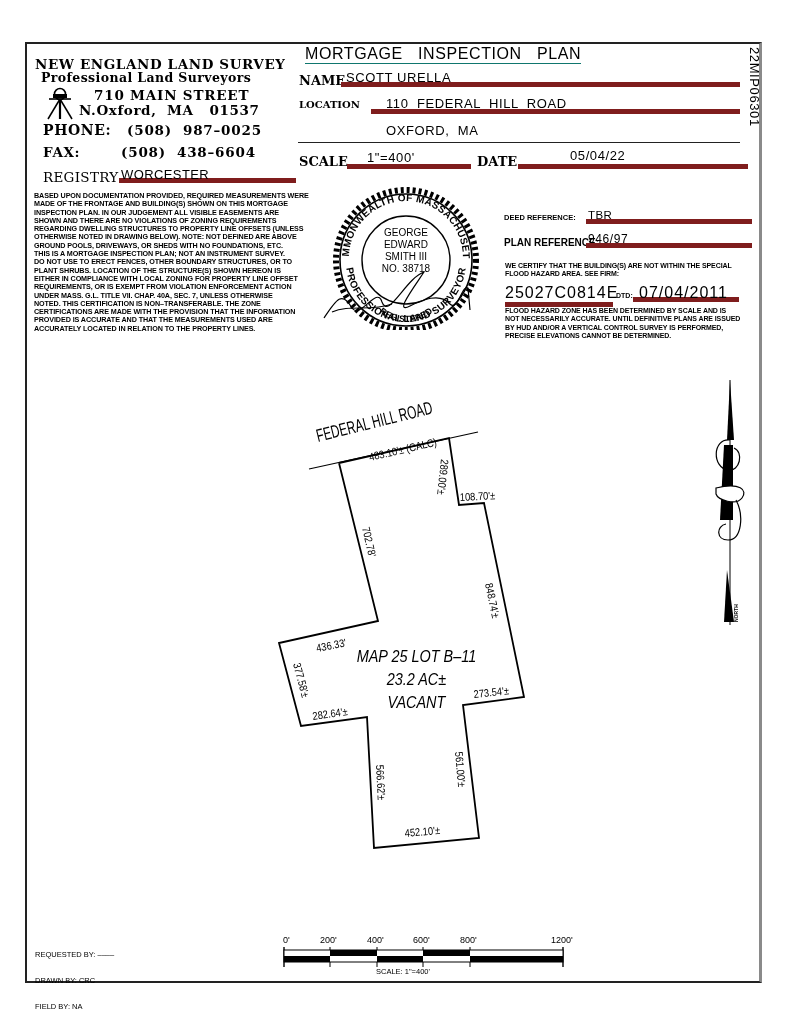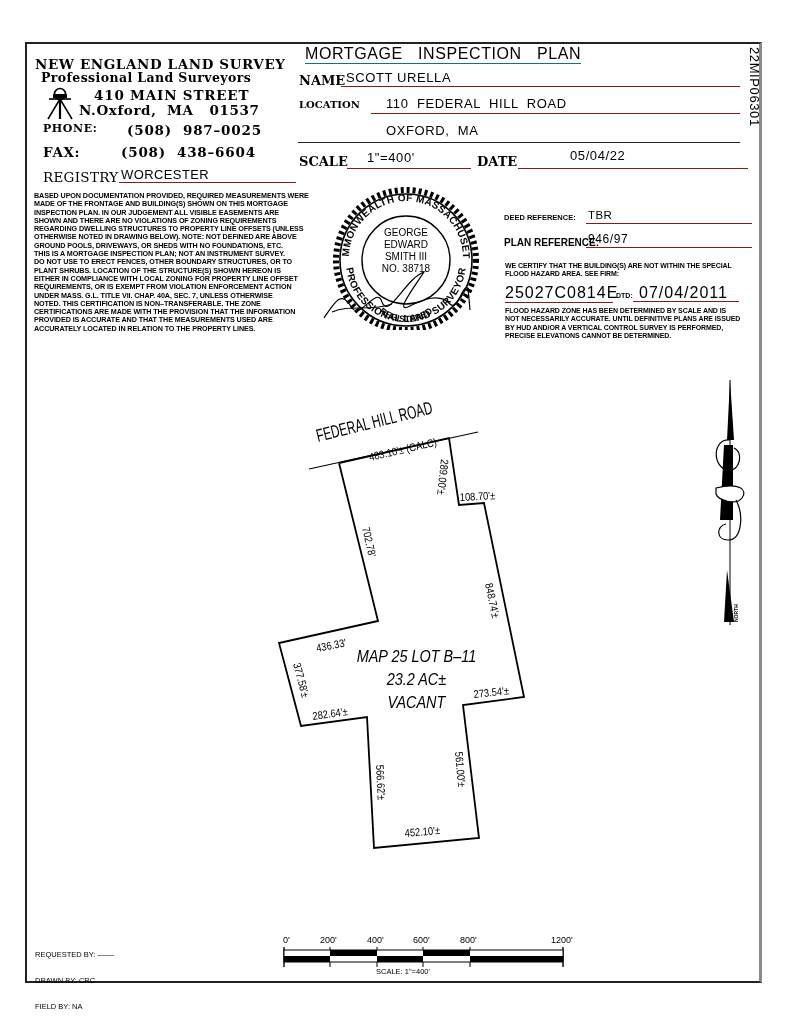--- a/index.html
+++ b/index.html
@@ -1,43 +1,43 @@
 <!DOCTYPE html>
 <html><head>
 <meta charset="utf-8">
 <style>
   html, body { margin:0; padding:0; background:#ffffff; }
   body { width:791px; height:1024px; position:relative; overflow:hidden; color:#000; }
   .abs { position:absolute; }
   .serif { font-family: "DejaVu Serif", "Liberation Serif", serif; font-weight:bold; }
   .sans { font-family: "Liberation Sans", "DejaVu Sans", sans-serif; }
   #frame { left:25px; top:42px; width:737px; height:941px; border-left:2px solid #222; border-top:2px solid #222; border-bottom:2px solid #222; border-right:3px solid #8a8a8a; box-sizing:border-box; }
-  .uline { border-bottom:1px solid #7f1d1d; }
+  .uline { border-bottom:5px solid #7f1d1d; }
   .fine { font-size:7.2px; line-height:8.3px; font-weight:bold; letter-spacing:-0.1px; white-space:nowrap; }
   .fieldval { font-size:13px; letter-spacing:0.6px; white-space:nowrap; }
   svg text { font-family: "Liberation Sans", "DejaVu Sans", sans-serif; }
 </style>
 </head>
 <body>
 
 <div id="frame" class="abs"></div>
 
 <div class="abs serif" style="left:35px;top:56px;font-size:13.5px;letter-spacing:0.6px;white-space:nowrap;">NEW ENGLAND LAND SURVEY</div>
 <div class="abs serif" style="left:41px;top:70px;font-size:12.5px;letter-spacing:0.4px;white-space:nowrap;">Professional Land Surveyors</div>
 <svg class="abs" style="left:44px;top:86px;" width="34" height="34" viewBox="0 0 34 34">
   <circle cx="16" cy="8" r="5.5" fill="none" stroke="#000" stroke-width="1.6"></circle>
   <rect x="9" y="8" width="14" height="4" fill="#000"></rect>
   <line x1="5" y1="13" x2="27" y2="13" stroke="#000" stroke-width="1.6"></line>
   <line x1="16" y1="13" x2="4" y2="33" stroke="#000" stroke-width="1.5"></line>
   <line x1="16" y1="13" x2="28" y2="33" stroke="#000" stroke-width="1.5"></line>
   <line x1="16" y1="13" x2="16" y2="33" stroke="#000" stroke-width="2.2"></line>
 </svg>
-<div class="abs serif" style="left:94px;top:87px;font-size:13.5px;letter-spacing:0.8px;white-space:nowrap;">410 MAIN STREET</div>
+<div class="abs serif" style="left:94px;top:87px;font-size:13.5px;letter-spacing:0.8px;white-space:nowrap;">710 MAIN STREET</div>
 <div class="abs serif" style="left:79px;top:102px;font-size:13.5px;letter-spacing:0.6px;white-space:pre;">N.Oxford,  MA   01537</div>
-<div class="abs serif" style="left:43px;top:122px;font-size:11px;letter-spacing:0.6px;">PHONE:</div>
+<div class="abs serif" style="left:43px;top:122px;font-size:14px;letter-spacing:0.6px;">PHONE:</div>
 <div class="abs serif" style="left:127px;top:122px;font-size:13.5px;letter-spacing:0.8px;white-space:pre;">(508)  987–0025</div>
 <div class="abs serif" style="left:43px;top:144px;font-size:13.5px;letter-spacing:0.6px;">FAX:</div>
 <div class="abs serif" style="left:121px;top:144px;font-size:13.5px;letter-spacing:0.8px;white-space:pre;">(508)  438–6604</div>
 
 <div class="abs" style="font-family:'DejaVu Serif','Liberation Serif',serif;left:43px;top:169px;font-size:13.5px;letter-spacing:0.3px;">REGISTRY</div>
 <div class="abs uline sans" style="left:119px;top:167px;width:177px;height:16px;font-size:13px;letter-spacing:0.4px;padding-left:2px;box-sizing:border-box;">WORCESTER</div>
 
 <div class="abs sans" style="left:305px;top:45px;font-size:16px;letter-spacing:0.6px;white-space:pre;border-bottom:1px solid #0f766e;line-height:18px;">MORTGAGE   INSPECTION   PLAN</div>
 
 <div class="abs" style="font-family:'DejaVu Serif','Liberation Serif',serif;font-weight:bold;left:299px;top:73px;font-size:13px;">NAME</div>

